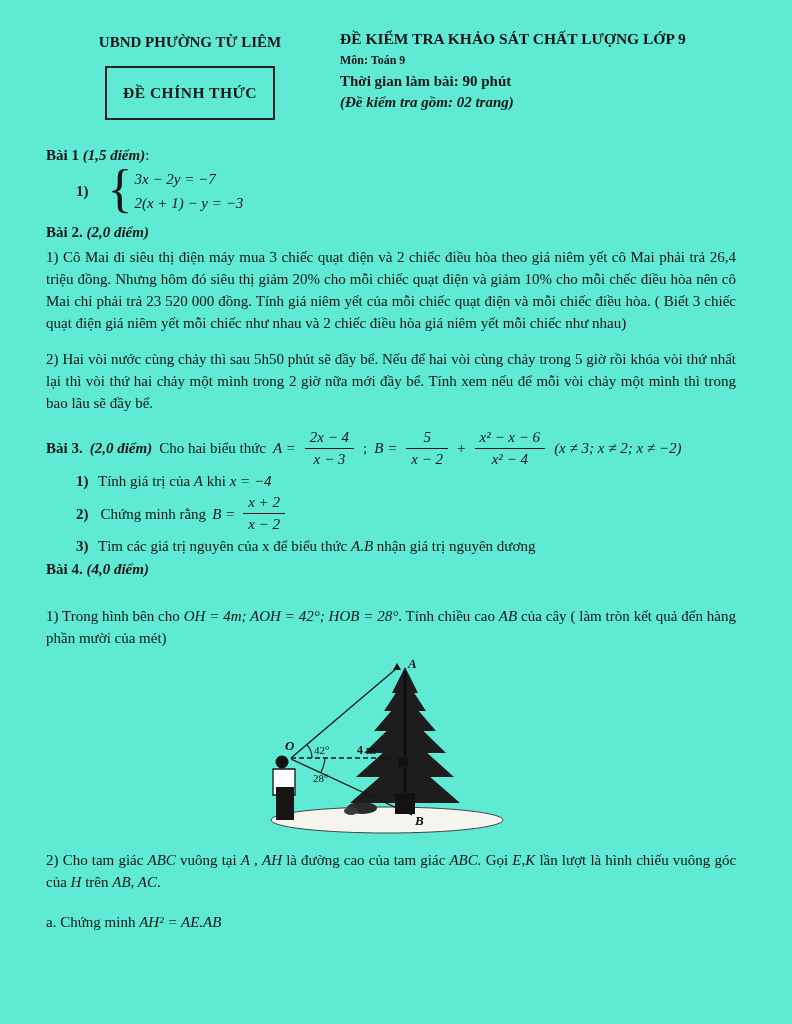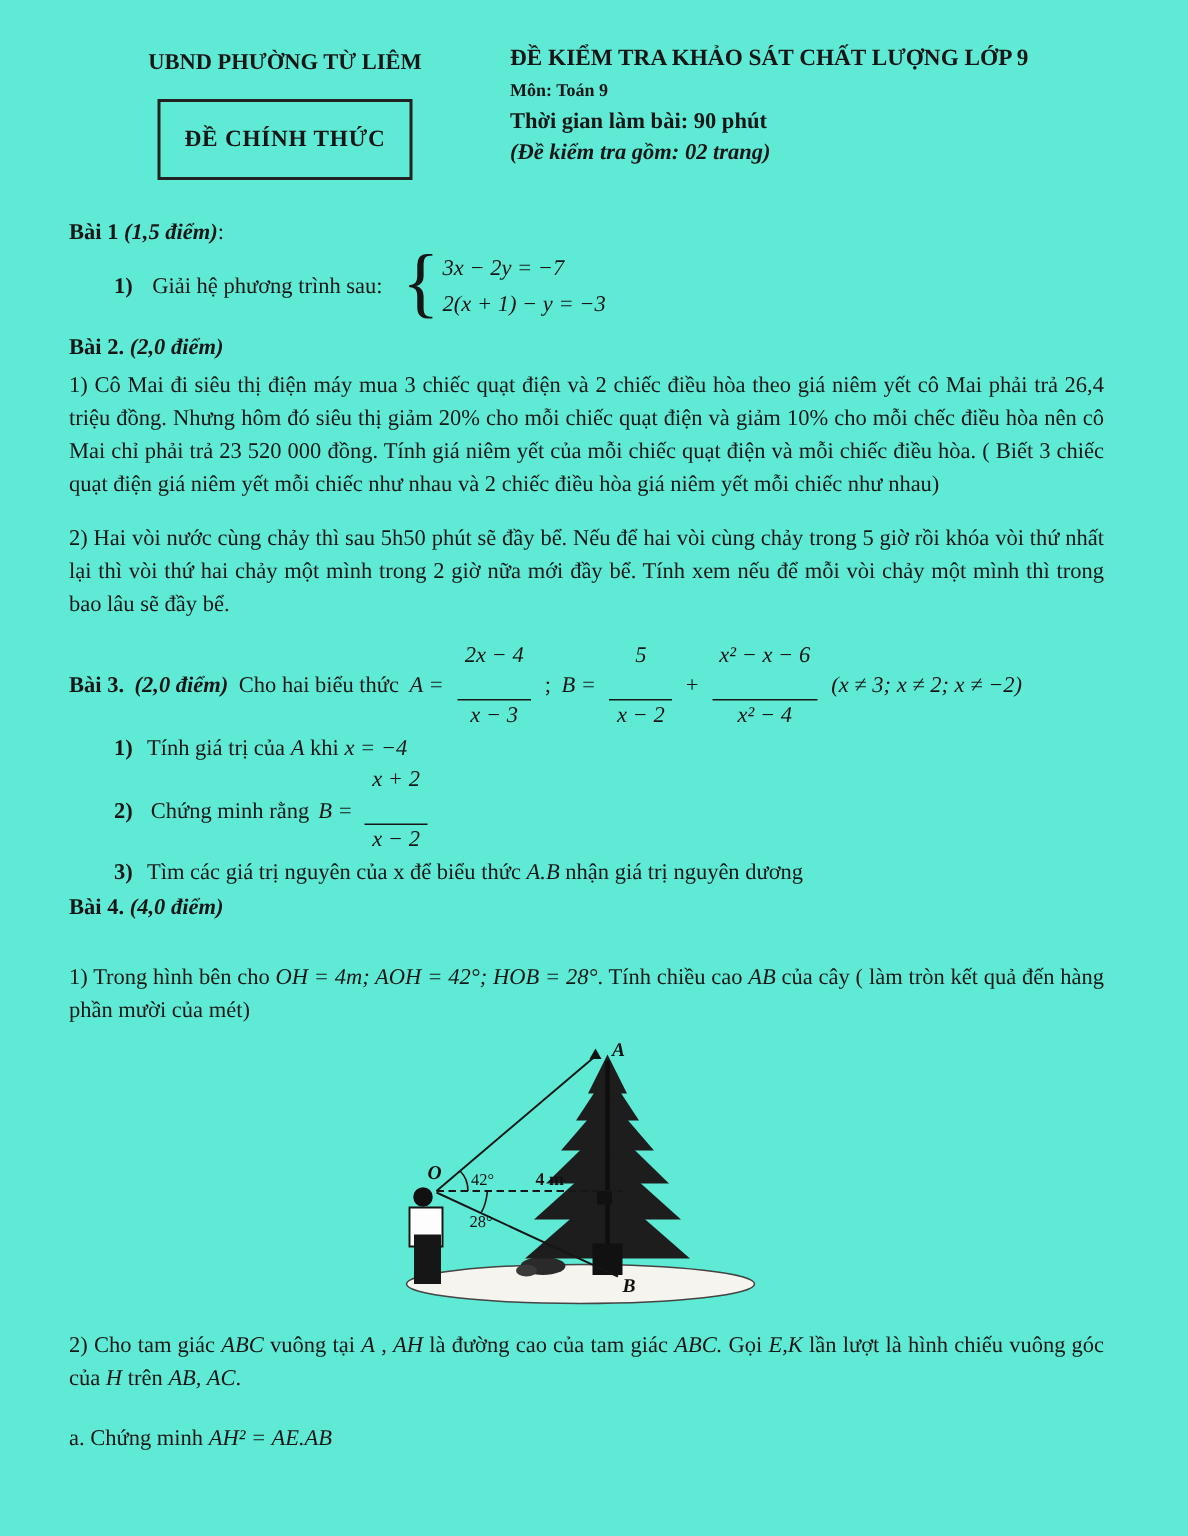--- a/index.html
+++ b/index.html
@@ -28,21 +28,21 @@
   
   .sec-head{margin-top:0;line-height:23px;}
   .b-title{font-weight:700;}
   .b-points{font-weight:700;font-style:italic;}
   .mi{font-style:italic;}
   .para{margin:8px 0 0 0;text-align:justify;line-height:22px;}
   .item{padding-left:30px;line-height:24px;}
   .lbl{font-weight:600;padding-right:6px;}
   
   .frac{display:inline-flex;flex-direction:column;text-align:center;vertical-align:middle;margin:0 2px;}
-  .frac .num{display:block;padding:0 5px 19px;border-bottom:1.4px solid #161616;line-height:19px;}
+  .frac .num{display:block;padding:0 5px 1px;border-bottom:1.4px solid #161616;line-height:19px;}
   .frac .den{display:block;padding:1px 5px 0;line-height:19px;}
   .mathrow{display:flex;align-items:center;flex-wrap:nowrap;gap:7px;}
   
   .sys{display:inline-flex;align-items:center;vertical-align:middle;margin-left:6px;}
   .sys-brace{font-size:52px;font-weight:400;line-height:46px;transform:translateY(-2px);}
   .sys-eqs{display:inline-flex;flex-direction:column;margin-left:2px;}
   .sys-eq{line-height:24px;font-style:italic;}
   
   .figure-wrap{margin:6px auto 4px;width:252px;}
   
@@ -70,21 +70,20 @@
     </div>
   </div>
 
   <div class="sec-head s1">
     <span class="b-title">Bài 1</span>
     <span class="b-points">(1,5 điểm)</span><span>:</span>
   </div>
 
   <div class="item mathrow">
     <span class="lbl">1)</span>
-    <span>Giải hệ phương trình sau:</span>
     <span class="sys">
       <span class="sys-brace">{</span>
       <span class="sys-eqs">
         <span class="sys-eq">3x − 2y = −7</span>
         <span class="sys-eq">2(x + 1) − y = −3</span>
       </span>
     </span>
   </div>
 
 

